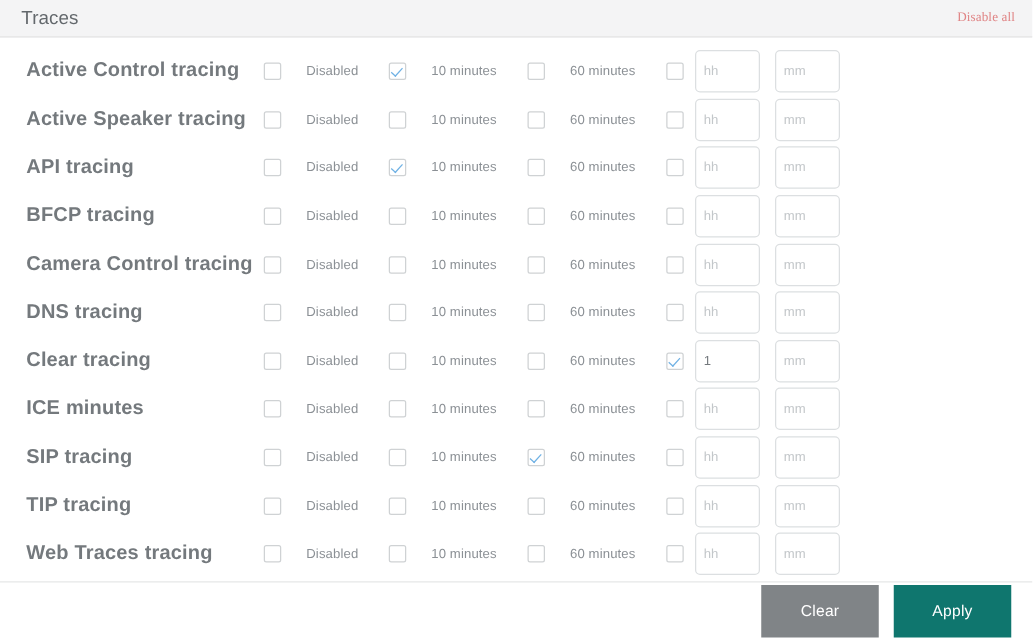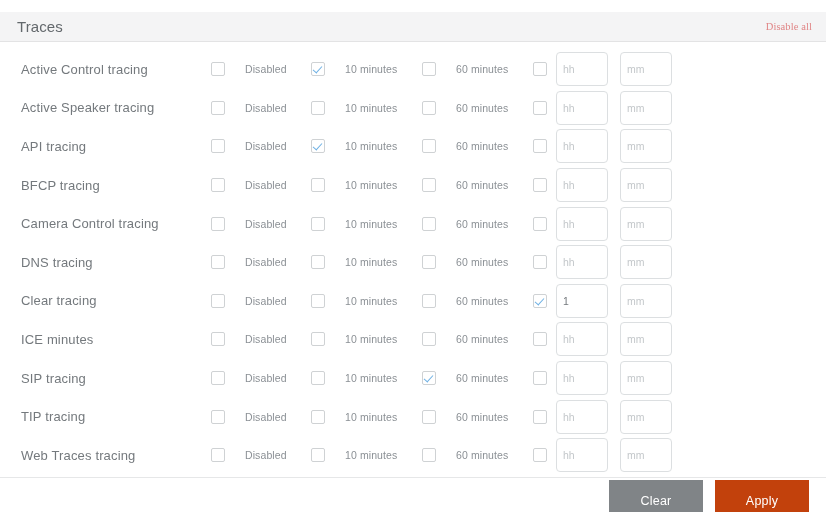--- a/index.html
+++ b/index.html
@@ -26,21 +26,20 @@
   
   .panel-header {
     height: 30px;
     background: #f4f4f5;
     border-bottom: 1px solid #e3e3e4;
     display: flex;
     align-items: center;
     justify-content: space-between;
     padding: 0 14px 0 17px;
     box-sizing: border-box;
-    margin-top: 12px;
   }
   .panel-title {
     font-size: 15px;
     font-weight: 400;
     color: #63686c;
     letter-spacing: 0.1px;
     line-height: 1;
   }
   .disable-all {
     font-size: 10.5px;
@@ -65,24 +64,25 @@
   .trace-row {
     height: 38.6px;
     display: flex;
     align-items: center;
     position: relative;
   }
 
   .row-label {
     position: absolute;
     left: 21px;
-    font-size: 13px;
+    font-size: 16px;
     color: #74797d;
     letter-spacing: 0.15px;
     white-space: nowrap;
+    font-weight: bold;
   }
 
   .opt {
     position: absolute;
     display: flex;
     align-items: center;
     gap: 20px;
   }
   .opt.col1 { left: 211px; }
   .opt.col2 { left: 311px; }
@@ -173,21 +173,21 @@
     font-family: "Liberation Sans", sans-serif;
     font-size: 12.5px;
     color: #ffffff;
     height: 42px;
     min-width: 94px;
     padding: 0 2px;
     cursor: pointer;
     letter-spacing: 0.2px;
   }
   .btn-clear { background: #808487; }
-  .btn-apply { background: #c2410c; }
+  .btn-apply { background: #0f766e; }
 </style>
 </head>
 <body>
 
 <div class="panel">
 
   <div class="panel-header">
     <div class="panel-title">Traces</div>
     <a class="disable-all">Disable all</a>
   </div>

